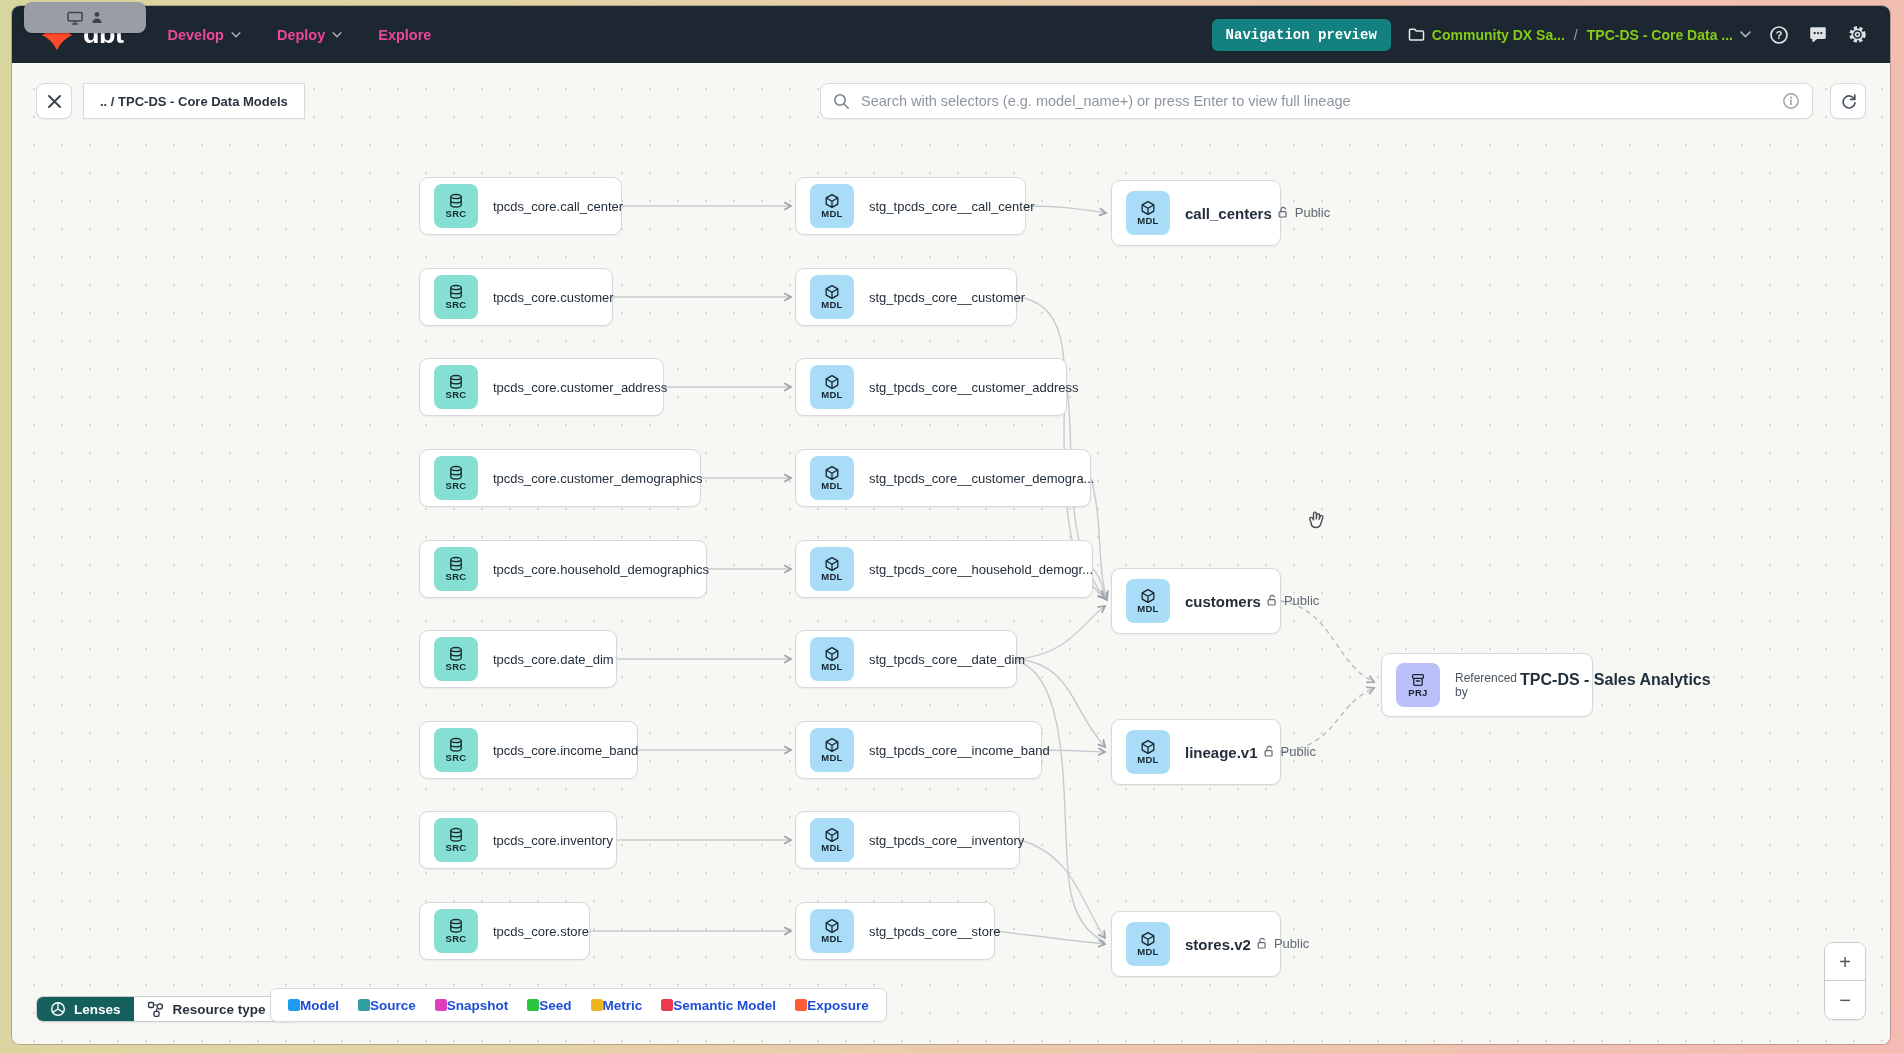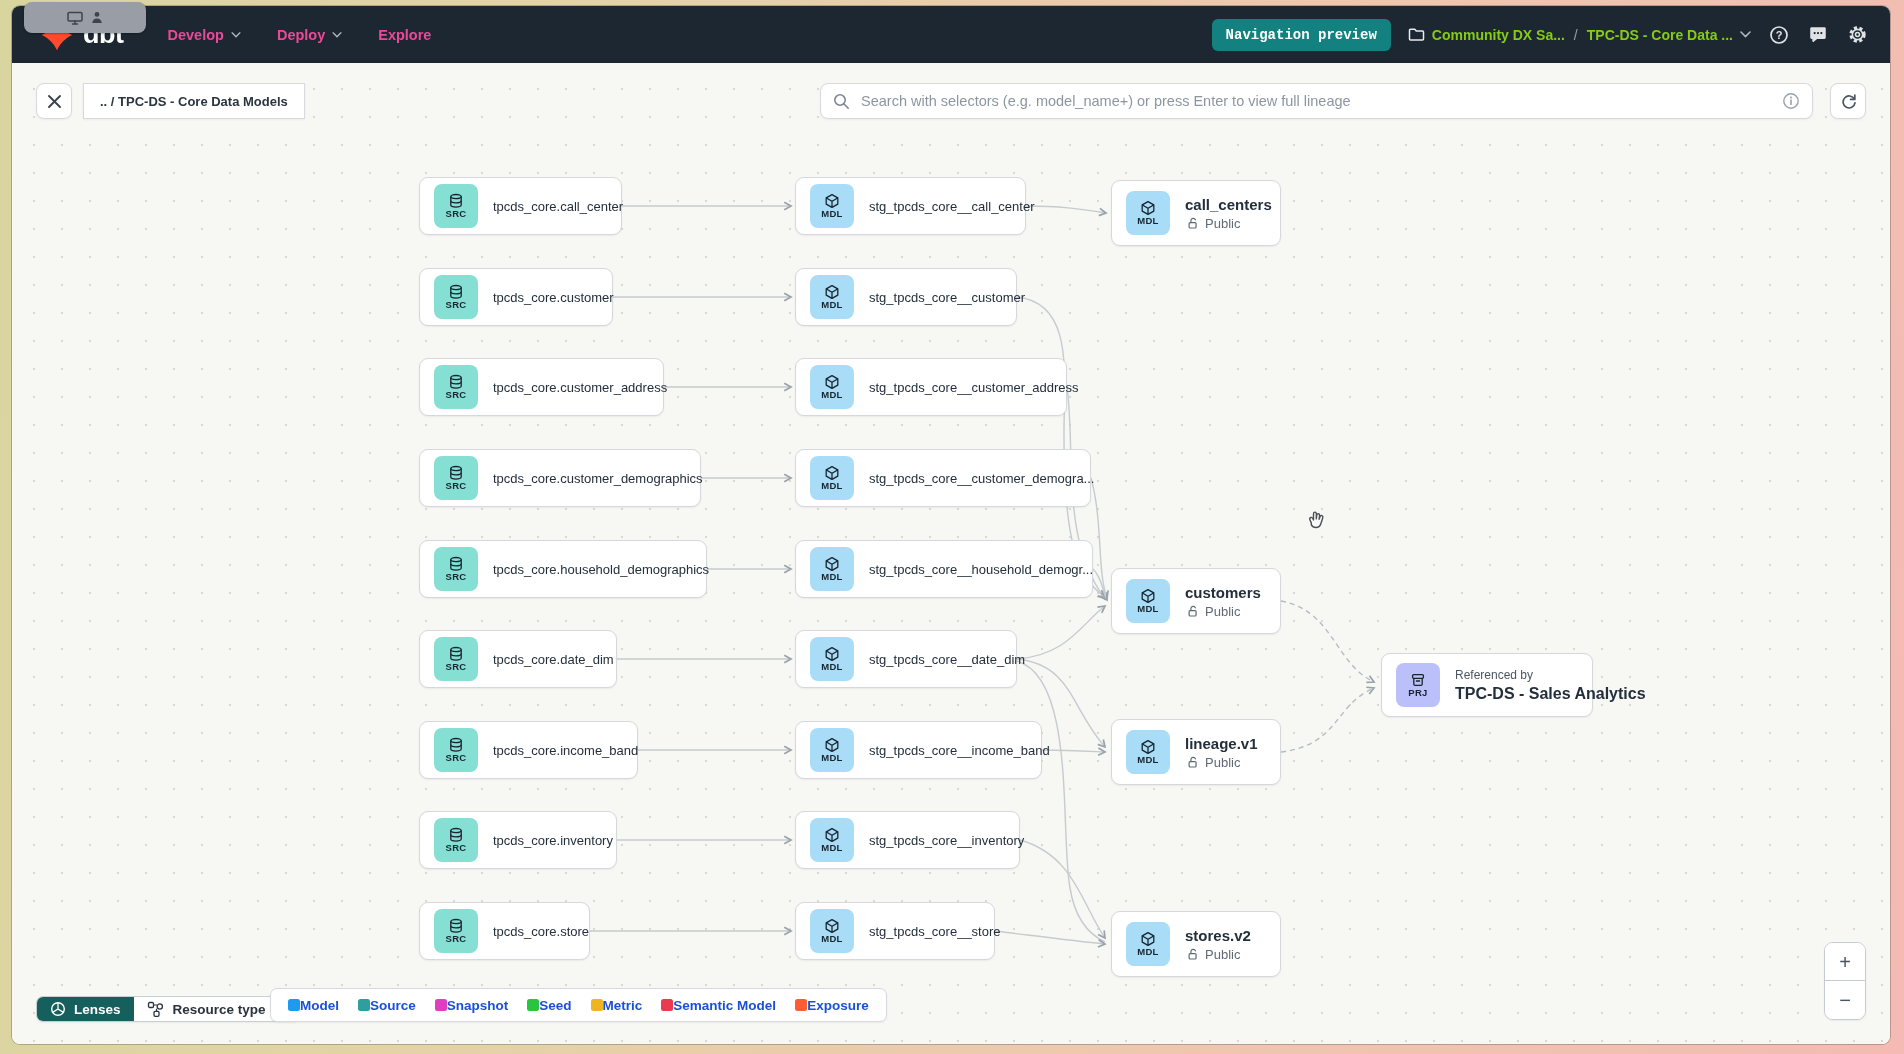--- a/index.html
+++ b/index.html
@@ -77,21 +77,21 @@
   }
   .badge {
     width:44px; height:44px; border-radius:8px; flex:none;
     display:flex; flex-direction:column; align-items:center; justify-content:center; gap:0;
   }
   .badge-label { font-size:9.5px; font-weight:700; color:#17252f; letter-spacing:.3px; line-height:1.1; }
   .badge.src { background:#86dfd3; }
   .badge.mdl { background:#a9dcf7; }
   .badge.prj { background:#bcc0fa; }
   .node-label { font-size:13px; color:#232f3b; white-space:nowrap; }
-  .node-col { display:flex; flex-direction:column; justify-content:center; gap:3px; }
+  .node-col { display:flex; flex-direction:row; justify-content:center; gap:3px; }
   .node-title { font-size:15px; font-weight:600; color:#232f3b; white-space:nowrap; }
   .node-access { display:flex; align-items:flex-start; gap:5px; font-size:13px; color:#5f6a75; }
   .node-eyebrow { font-size:12px; color:#4c5661; }
   .node-title-lg { font-size:16px; font-weight:600; color:#232f3b; white-space:nowrap; }
   
   .lenses-group {
     position:absolute; left:24px; bottom:22px; height:26px; z-index:10;
     display:flex; border-radius:7px; overflow:hidden; border:1px solid #c9ced3;
     box-shadow:0 1px 2px rgba(16,24,40,.05);
   }

